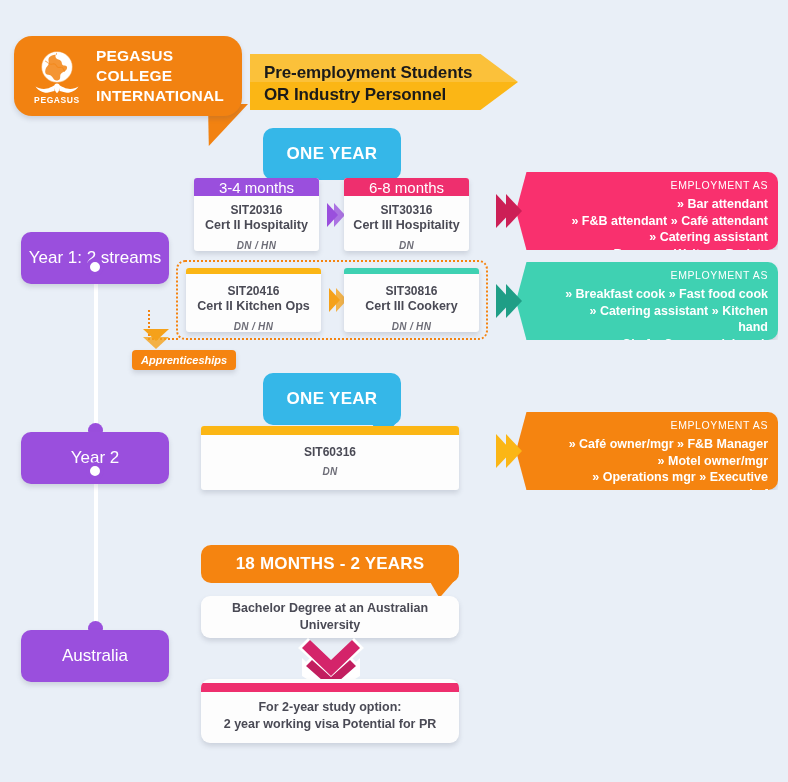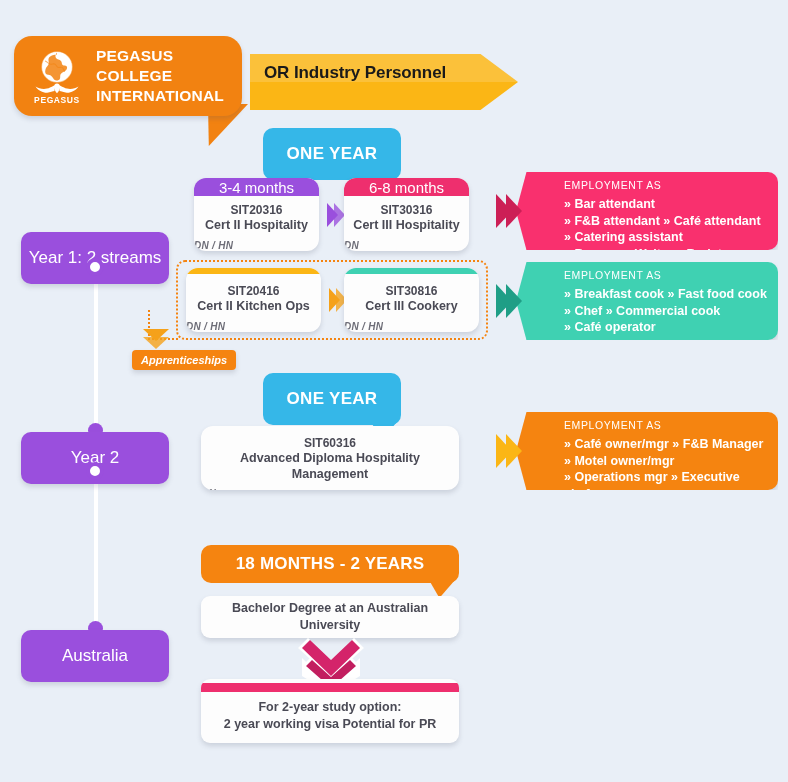--- a/index.html
+++ b/index.html
@@ -81,22 +81,22 @@
     background:#ffffff; border:4px solid #9a4fdd;
     left:86px;
   }
   .tl-dot {
     width:15px; height:15px; border-radius:50%;
     background:#9a4fdd; left:88px;
   }
 
   
   .course {
-    background:#fdfdfd; border-radius:12px; overflow:hidden;
-    display:flex; flex-direction:column; 
+    background:#fdfdfd; border-radius:3px; overflow:hidden;
+    display:flex; flex-direction:column; align-items:center;
   }
   .course-bar { height:9px; width:100%; }
   .course-pill {
     height:24px; width:100%; display:flex; align-items:center;
     justify-content:center; color:#fff; font-size:15px;
   }
   .course-code {
     font-weight:bold; font-size:12px; color:#4a4a55; text-align:center;
     line-height:1.25; margin-top:7px;
   }
@@ -125,21 +125,21 @@
     border-left:13px solid transparent;
     border-right:13px solid transparent;
     border-top:12px solid currentColor;
   }
   .chev-down span:nth-child(2){ margin-top:-4px; opacity:.8; }
 
   
   .emp {
     position:absolute; border-radius:10px; color:#fff;
     clip-path: polygon(4% 0, 100% 0, 100% 100%, 4% 100%, 0 50%);
-    padding:7px 10px 9px 48px; text-align:left;
+    padding:7px 10px 9px 48px; text-align:right;
   }
   .emp-title {
     font-size:10.5px; letter-spacing:.6px; margin-bottom:5px; font-weight:normal;
   }
   .emp-list { font-weight:bold; font-size:12.5px; line-height:1.32; }
   .emp-chev { position:absolute; display:flex; z-index:5; }
   .emp-chev span {
     display:block; width:0; height:0;
     border-top:17px solid transparent;
     border-bottom:17px solid transparent;
@@ -204,20 +204,21 @@
     <div class="logo-text">
       <div>PEGASUS</div>
       <div>COLLEGE</div>
       <div>INTERNATIONAL</div>
     </div>
   </div>
 
   <div class="abs ribbon">
     <div class="ribbon-body"></div>
     <div class="ribbon-text">
+      <div>Pre-employment  Students</div>
       <div>OR Industry Personnel</div>
     </div>
   </div>
 
   <div class="abs one-year" style="left:263px; top:128px; width:138px;">
     <span>ONE YEAR</span>
     <div class="bubble-tail-br" style="background:#35b7e8;"></div>
   </div>
 
   <div class="abs yr-label shadow-card" style="left:21px; top:232px;">
@@ -290,20 +291,21 @@
       <span></span>
     </div>
   <div class="abs appr-label shadow-card">
     <span>Apprenticeships</span>
   </div>
 
   <div class="emp shadow-card" style="left:516px; top:262px; width:262px; height:78px; background:#3fd1b2;">
     <div class="emp-title">EMPLOYMENT AS</div>
     <div class="emp-list">
       <div>» Breakfast cook    » Fast food cook</div>
+      <div>» Catering assistant    » Kitchen hand</div>
       <div>» Chef    » Commercial cook</div>
       <div>» Café operator</div>
     </div>
   </div>
   <div class="emp-chev" style="left:496px; top:284px; color:#1f9e86;">
       <span></span>
       <span></span>
     </div>
 
   <div class="abs one-year" style="left:263px; top:373px; width:138px;">
@@ -313,21 +315,20 @@
 
   <div class="abs tl-dot" style="top:423px;"></div>
   <div class="abs yr-label shadow-card" style="left:21px; top:432px;">
     <span>Year 2</span>
   </div>
   <div class="abs tl-ring" style="top:462px;"></div>
 
   <div class="abs course shadow-card" style="left:201px; top:426px; width:258px; height:64px;">
     <div class="course-bar" style="background:#fbb615;"></div>
     <div class="course-code" style="margin-top:10px;">SIT60316</div>
-    <div class="course-name">Advanced Diploma Hospitality Management</div>
     <div class="course-note">DN</div>
   </div>
 
   <div class="emp shadow-card" style="left:516px; top:412px; width:262px; height:78px; background:#f58410;">
     <div class="emp-title">EMPLOYMENT AS</div>
     <div class="emp-list">
       <div>» Café owner/mgr    » F&amp;B Manager</div>
       <div>» Motel owner/mgr</div>
       <div>» Operations mgr    » Executive chef</div>
       <div>» Head chef    »Executive sous chef</div>

